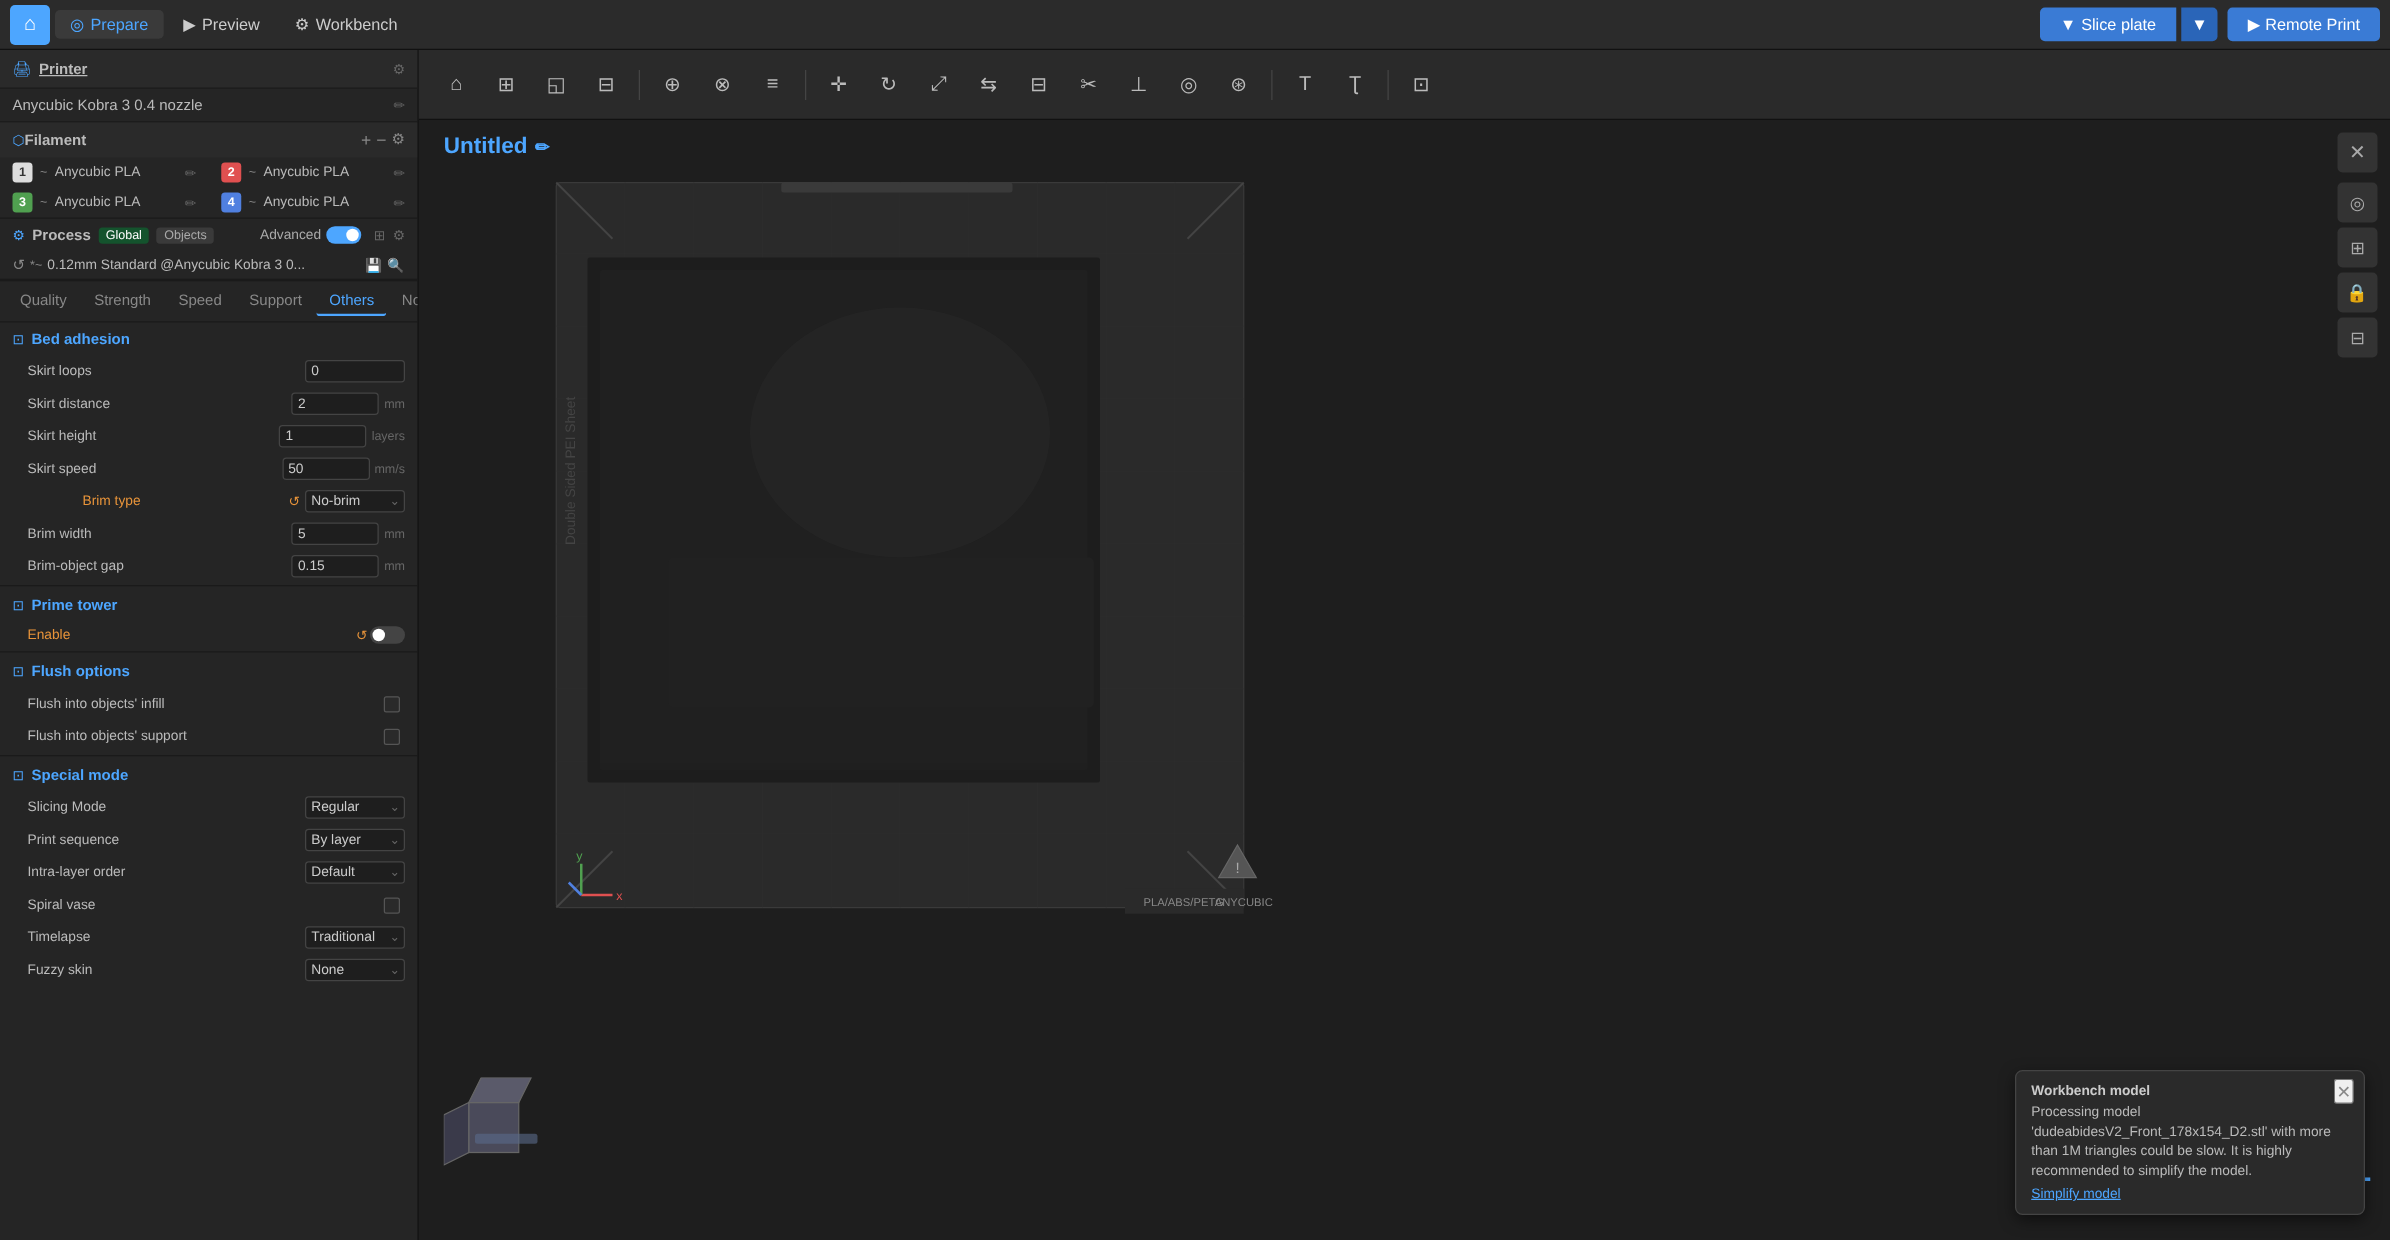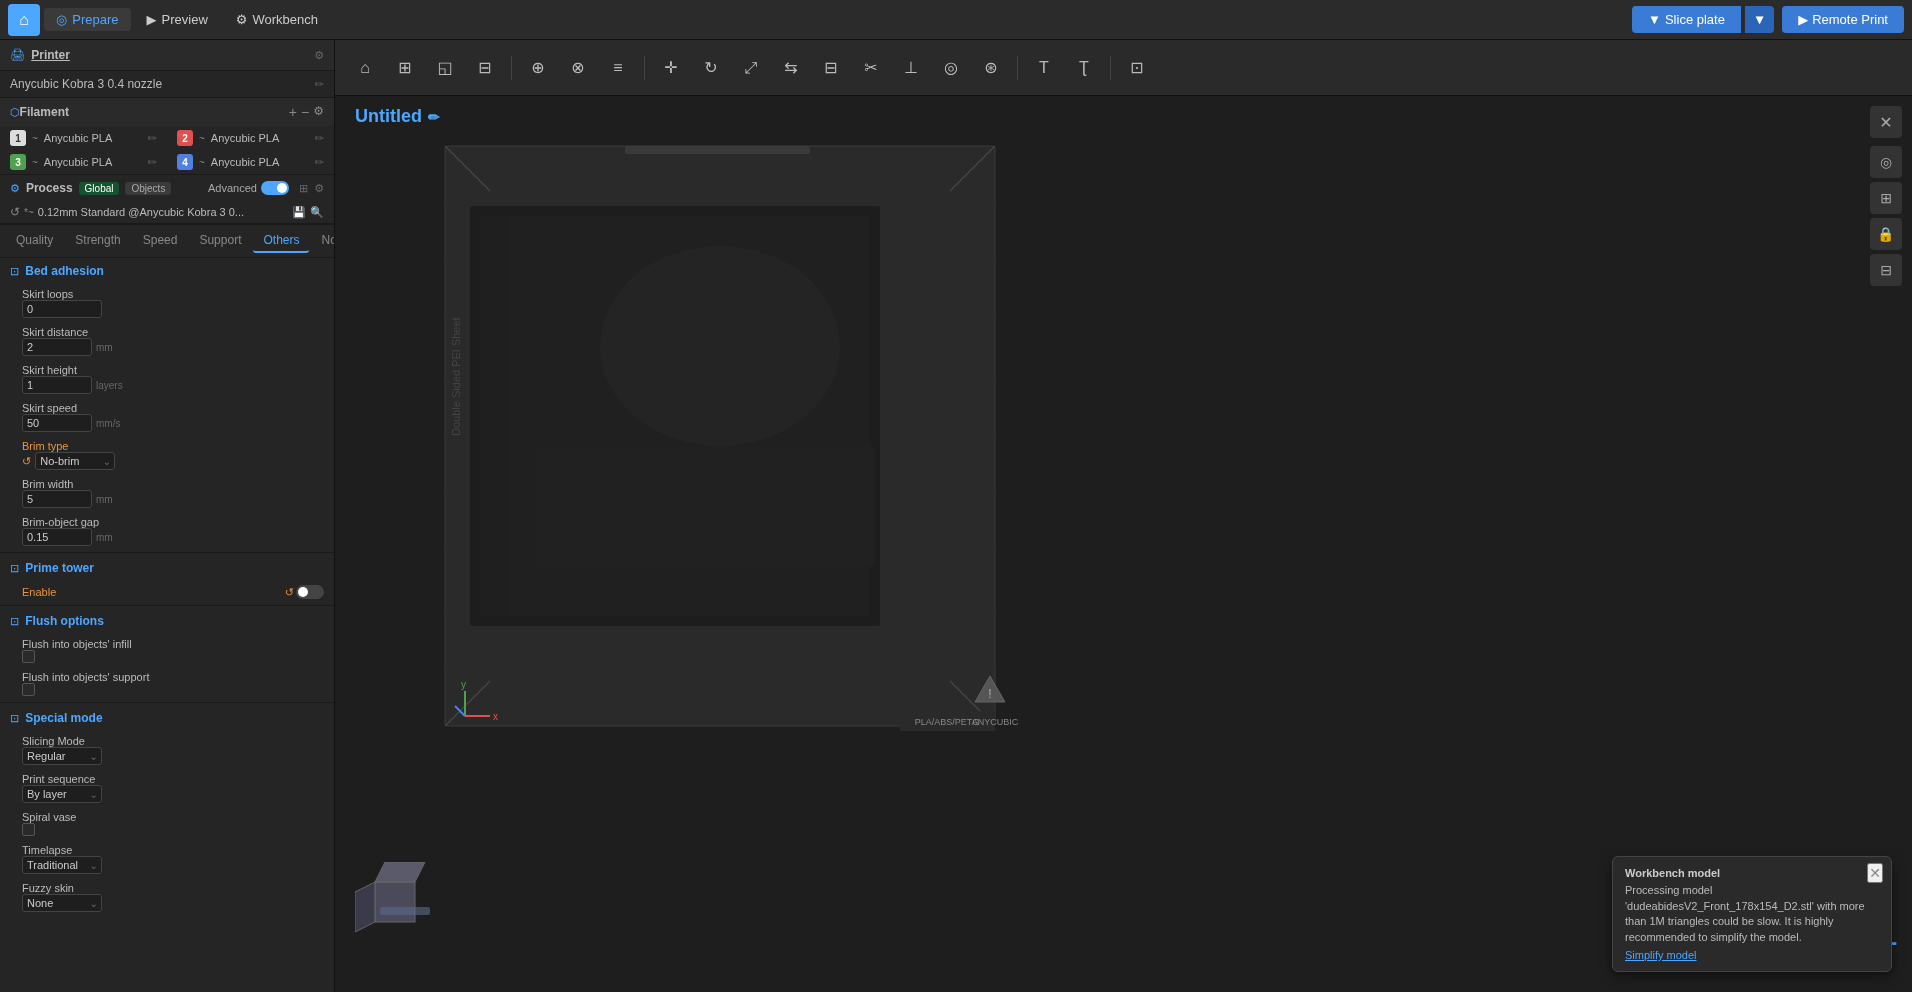--- a/index.html
+++ b/index.html
@@ -59,23 +59,23 @@
     
     .settings-area { flex: 1; overflow-y: auto; padding: 0; }
     .settings-area::-webkit-scrollbar { width: 4px; }
     .settings-area::-webkit-scrollbar-track { background: #1a1a1a; }
     .settings-area::-webkit-scrollbar-thumb { background: #444; border-radius: 2px; }
 
     .group-header { display: flex; align-items: center; padding: 6px 10px; gap: 6px; }
     .group-icon { color: #4da6ff; font-size: 11px; }
     .group-title { color: #4da6ff; font-size: 12px; font-weight: 600; }
 
-    .setting-row { display: flex; align-items: flex-start; padding: 4px 10px 4px 22px; min-height: 26px; flex-direction: column; }
+    .setting-row { display: flex; align-items: center; padding: 4px 10px 4px 22px; min-height: 26px; }
     .setting-label { flex: 1; color: #bbb; font-size: 11px; }
-    .setting-label.orange { color: #e8943a; }
+    .setting-label.orange { color: #e8943a; margin-left: 44px; }
     .setting-value { display: flex; align-items: center; gap: 2px; }
     .num-input { background: #1e1e1e; border: 1px solid #444; border-radius: 3px; color: #ccc; font-size: 11px; width: 70px; padding: 2px 4px; text-align: left; }
     .unit { color: #666; font-size: 10px; margin-left: 2px; }
     .select-field { background: #1e1e1e; border: 1px solid #444; border-radius: 3px; color: #ccc; font-size: 11px; padding: 2px 4px; min-width: 80px; appearance: none; cursor: pointer; }
     .select-wrapper { position: relative; display: flex; align-items: center; }
     .select-wrapper::after { content: '⌄'; position: absolute; right: 4px; color: #666; font-size: 10px; pointer-events: none; }
 
     .reset-icon { color: #e8943a; font-size: 11px; margin-right: 2px; cursor: pointer; }
     .checkbox { width: 13px; height: 13px; border: 1px solid #555; border-radius: 2px; background: #2a2a2a; cursor: pointer; margin-right: 4px; }
 
@@ -359,20 +359,28 @@
       <div class="setting-row">
         <span class="setting-label">Print sequence</span>
         <div class="select-wrapper">
           <select class="select-field">
             <option>By layer</option>
             <option>By object</option>
           </select>
         </div>
       </div>
 
+      <div class="setting-row">
+        <span class="setting-label">Intra-layer order</span>
+        <div class="select-wrapper">
+          <select class="select-field">
+            <option>Default</option>
+          </select>
+        </div>
+      </div>
 
       <div class="setting-row">
         <span class="setting-label">Spiral vase</span>
         <div class="checkbox"></div>
       </div>
 
       <div class="setting-row">
         <span class="setting-label">Timelapse</span>
         <div class="select-wrapper">
           <select class="select-field">

